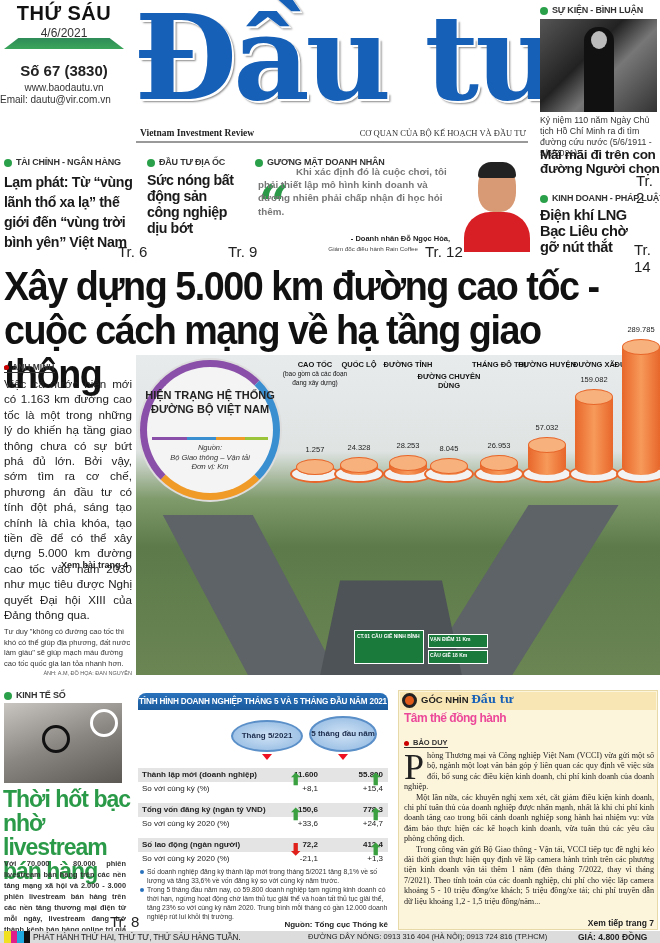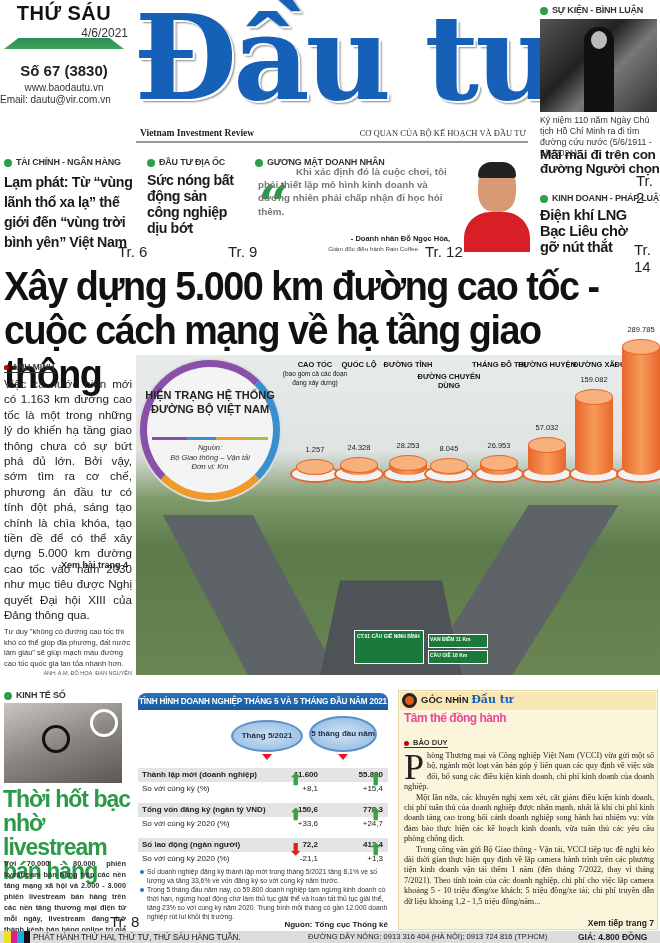--- a/index.html
+++ b/index.html
@@ -4,21 +4,21 @@
 <style>
 *{box-sizing:border-box;margin:0;padding:0}
 body{width:660px;height:943px;background:#fff;font-family:"Liberation Sans",sans-serif;color:#222;position:relative;overflow:hidden}
 .abs{position:absolute}
 .dot{display:inline-block;width:8px;height:8px;border-radius:50%;background:#2aa04a;margin-right:4px;vertical-align:middle}
 .cat{font-family:"Liberation Sans",sans-serif;font-weight:bold;font-size:9px;color:#333;letter-spacing:-0.2px;white-space:nowrap}
 .tr{font-weight:normal;font-size:15px;color:#222}
 .hl{font-weight:bold;color:#1a1a1a;line-height:1.1;letter-spacing:-0.4px}
 
 .day{left:0;top:2px;width:128px;text-align:center;font-weight:900;font-size:20px;color:#111;letter-spacing:0.5px}
-.date{left:0;top:26px;width:128px;text-align:right;font-size:12px;color:#333}
+.date{left:0;top:26px;width:128px;text-align:center;font-size:12px;color:#333}
 .greenbar{left:4px;top:38px;width:120px;height:11px;background:linear-gradient(#2e8b57,#3aa55a);clip-path:polygon(12% 0,88% 0,100% 100%,0 100%)}
 .issue{left:0;top:62px;width:128px;text-align:center;font-weight:bold;font-size:15px}
 .web{left:0;top:82px;width:128px;text-align:center;font-size:10px;color:#333}
 .email{left:0;top:94px;width:128px;text-align:left;font-size:10px;color:#333}
 .logo{left:134px;top:-6px;width:394px;height:128px;font-family:"DejaVu Serif",serif;font-weight:bold;font-size:118px;color:#1660b8;text-shadow:2px 2px 0 #fff,3px 3px 2px #888;letter-spacing:-4px;line-height:128px;white-space:nowrap}
 .vir{left:140px;top:128px;font-family:"Liberation Serif",serif;font-weight:bold;font-size:9.5px;color:#222}
 .agency{left:340px;top:128px;width:186px;text-align:right;font-family:"Liberation Serif",serif;font-size:8.5px;color:#333}
 .hrule{left:136px;top:141px;width:392px;height:2px;background:#999}
 
 .photo-hcm{left:540px;top:19px;width:117px;height:93px;background:linear-gradient(135deg,#555,#222 40%,#777 60%,#333);filter:grayscale(1)}

